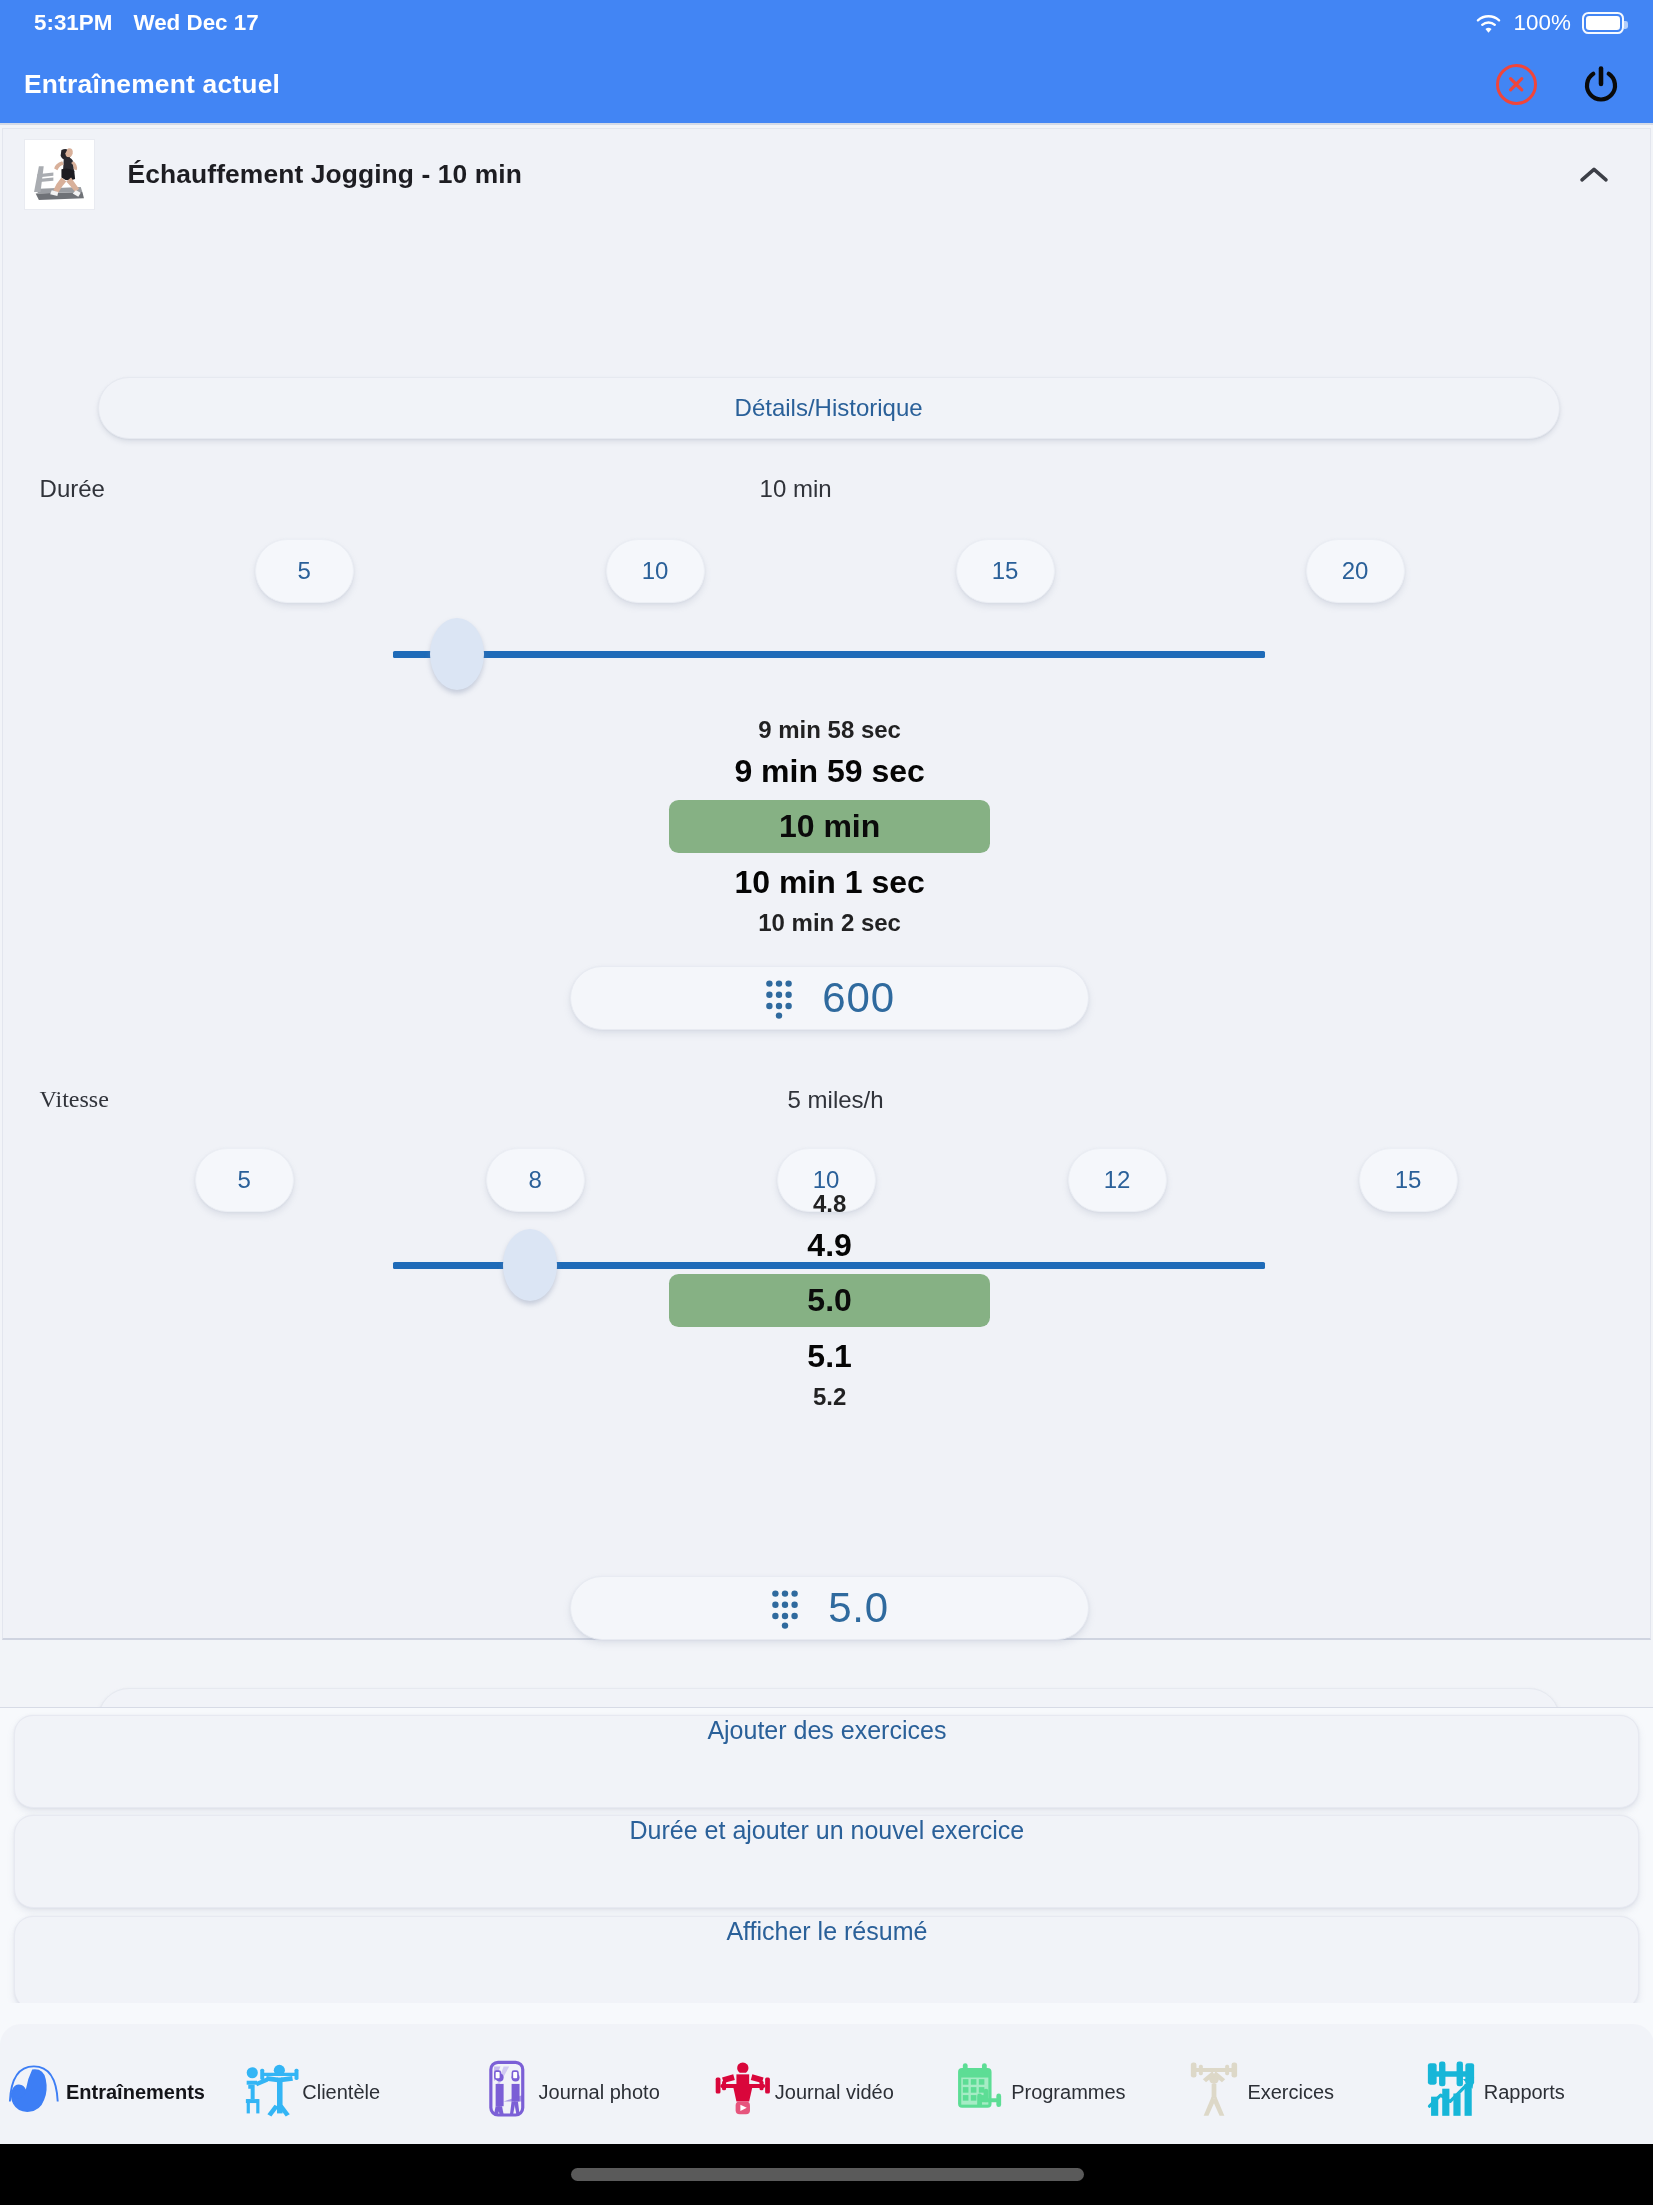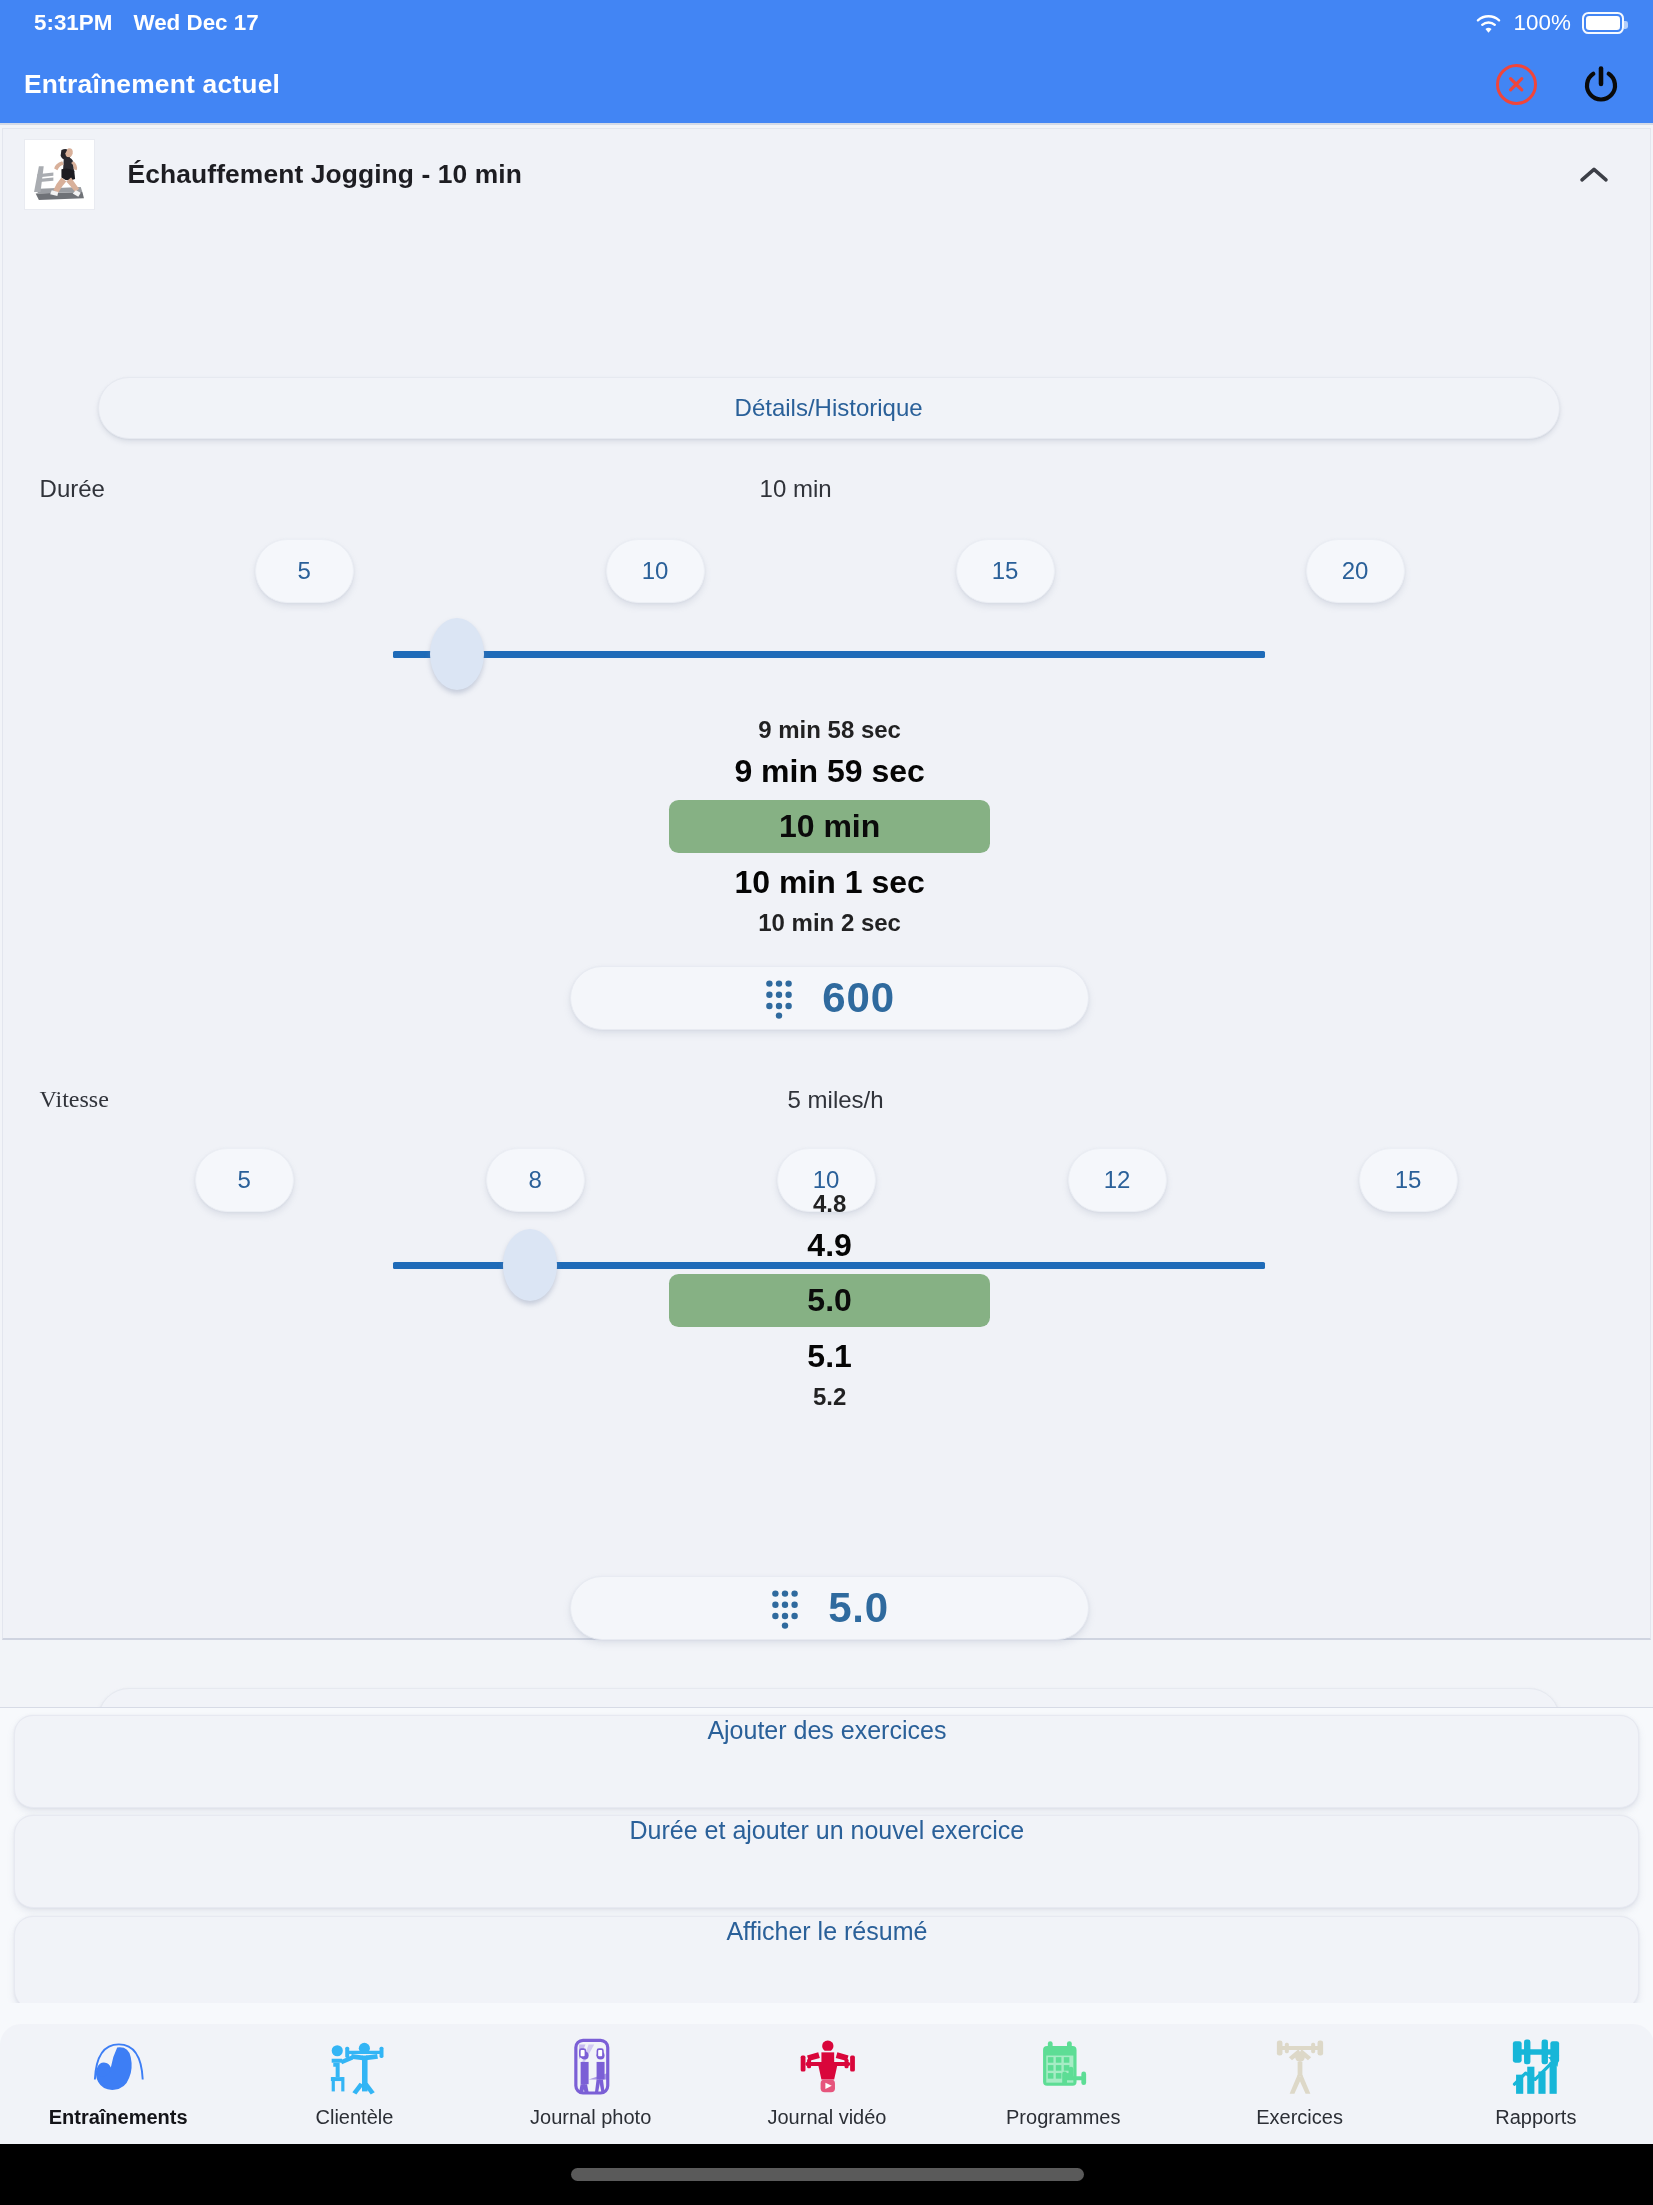--- a/index.html
+++ b/index.html
@@ -187,21 +187,21 @@
     background: #f4f6fa;
     border: 0.8px solid #e8ebf2;
     border-radius: 35px;
     box-shadow: 0 4px 7.2px rgba(140,148,170,.18),
                 0 0.8px 2.4px rgba(140,148,170,.12);
     display: flex; align-items: center; justify-content: center;
     gap: 27px;
   }
   .numfield .dialpad { display:block; }
   .numfield .numval {
-    color: #2f6a9e; font-size: 42px; font-weight: 700;
+    color: #2f6a9e; font-size: 42px; font-weight: 400;
     letter-spacing: 0.8px;
   }
 
   #delete-btn {
     position: absolute; left: 95px; top: 1559px;
     width: 1462px; height: 62px;
   }
 
   
   #actions {
@@ -231,21 +231,21 @@
     border-top-right-radius: 21px;
     display: flex;
   }
   #tabbar-wrap {
     position:absolute; top:2003px; left:0;
     width:1654px; height:181px;
     background:#f7f9fc;
   }
   .tab {
     flex: 1 1 0;
-    display: flex; flex-direction: column;
+    display: flex; flex-direction: row;
     align-items: center; justify-content: flex-start;
     padding-top: 11.2px;
     text-align: center;
   }
   .tab-icon { height: 64px; display:flex; align-items:center; justify-content:center; }
   .tab-icon svg { display:block; }
   .tab-label {
     margin-top: 6.4px;
     font-size: 20px; color: #2c2f36;
   }

